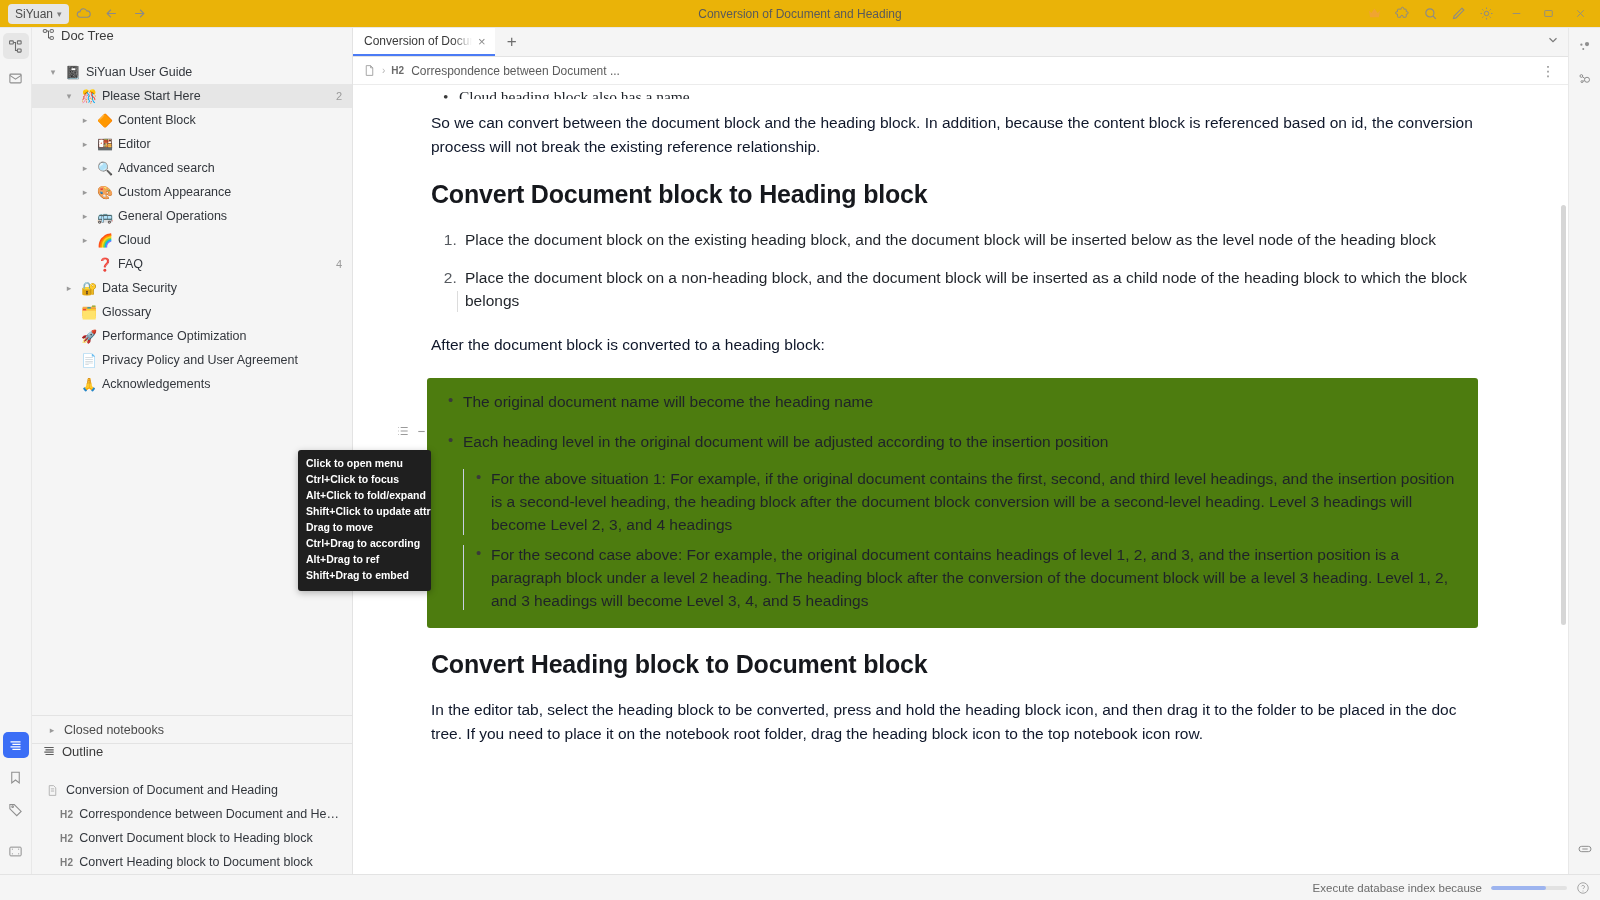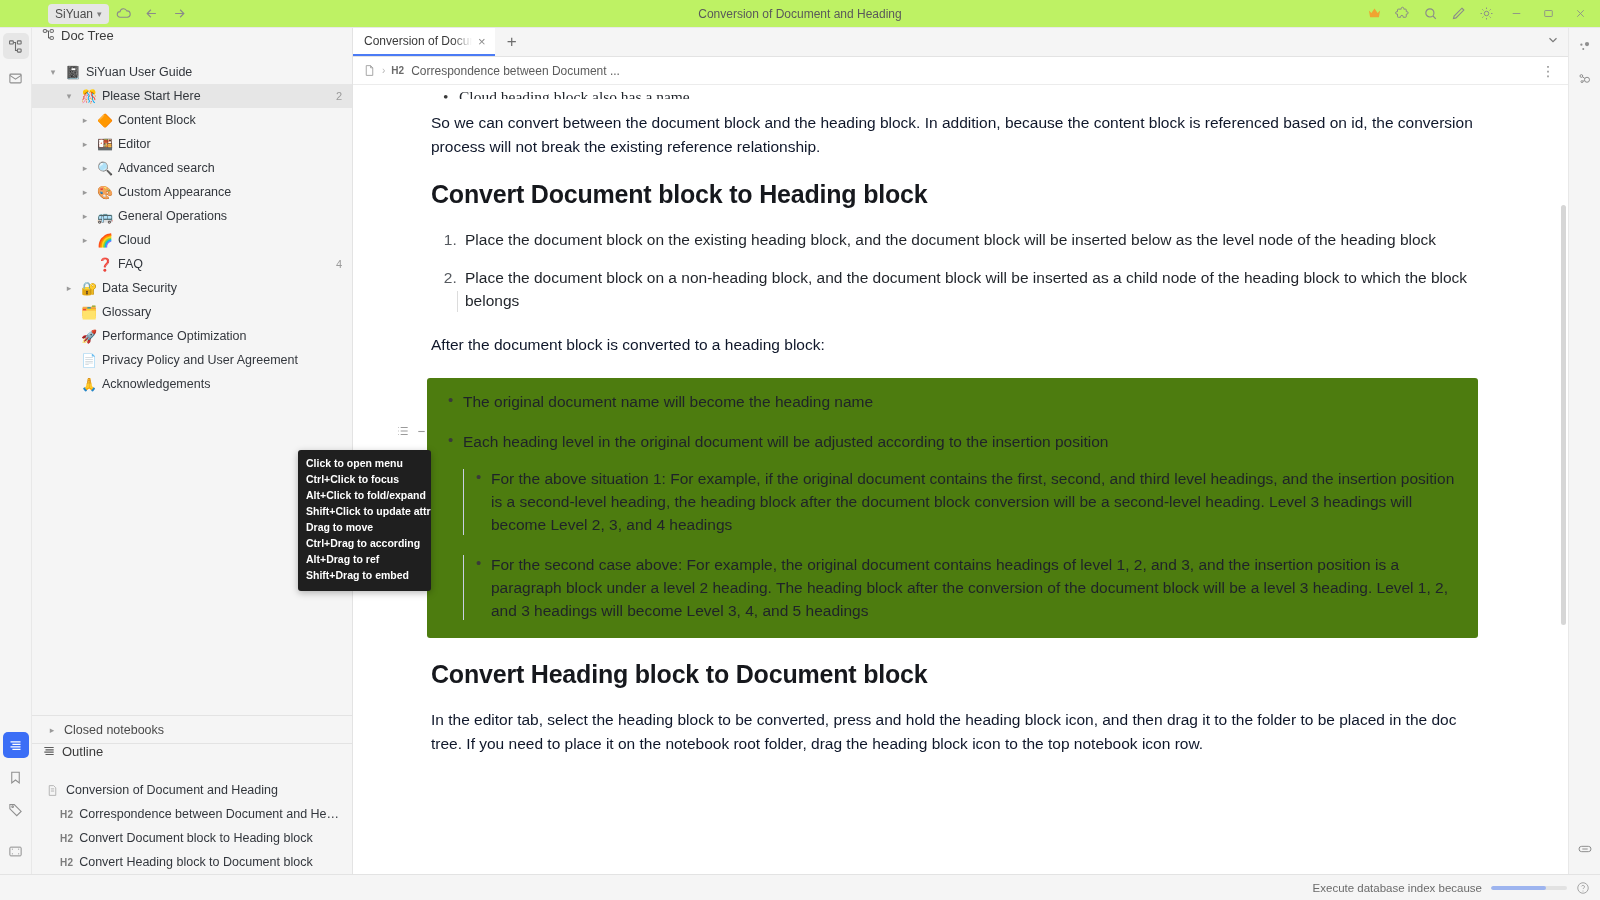--- a/index.html
+++ b/index.html
@@ -8,25 +8,24 @@
     font-family: "Liberation Sans", sans-serif;
     background: #ffffff;
     overflow: hidden;
     -webkit-font-smoothing: antialiased;
   }
   .app { position: relative; width: 1600px; height: 900px; display: flex; flex-direction: column; }
 
   
   .titlebar {
     height: 28px; min-height: 28px;
-    background: #bef264;
+    background: #eab308;
     border-bottom: 1px solid #e8e8e8;
     display: flex; align-items: center;
     position: relative;
-    padding-left: 40px;
   }
   .tb-left { display: flex; align-items: center; padding-left: 8px; gap: 2px; }
   .tb-brand {
     display: flex; align-items: center; gap: 4px;
     background: #e6e6e6; border-radius: 4px;
     padding: 3px 7px; font-size: 12px; color: #4b4b4b;
     cursor: default;
   }
   .tb-brand .chev { font-size: 9px; color: #7b7b7b; }
   .tb-ico {
@@ -181,21 +180,21 @@
     font-size: 15.5px; line-height: 1.5; color: #1f2329;
     position: relative; padding-left: 28px; margin-bottom: 16px;
   }
   ul.bullets > li:last-child { margin-bottom: 0; }
   ul.bullets > li::before {
     content: "•"; position: absolute; left: 13px; top: -1px; color: #3a3a3a; font-size: 15px;
   }
   ul.sub { list-style: none; margin: 14px 0 0 0; padding: 0; }
   ul.sub > li {
     font-size: 15.5px; line-height: 1.5; color: #1f2329;
-    position: relative; padding-left: 28px; margin-bottom: 16px;
+    position: relative; padding-left: 28px; margin-bottom: 6px;
   }
   ul.sub > li:last-child { margin-bottom: 2px; }
   ul.sub > li::before {
     content: "•"; position: absolute; left: 13px; top: -1px; color: #3a3a3a; font-size: 15px;
   }
   ul.sub > li::after {
     content: ""; position: absolute; left: 0; top: 2px; bottom: 2px; width: 1px; background: #c8cfe4;
   }
   ol.numlist > li.withbar { position: relative; }
   ol.numlist > li.withbar::after {

